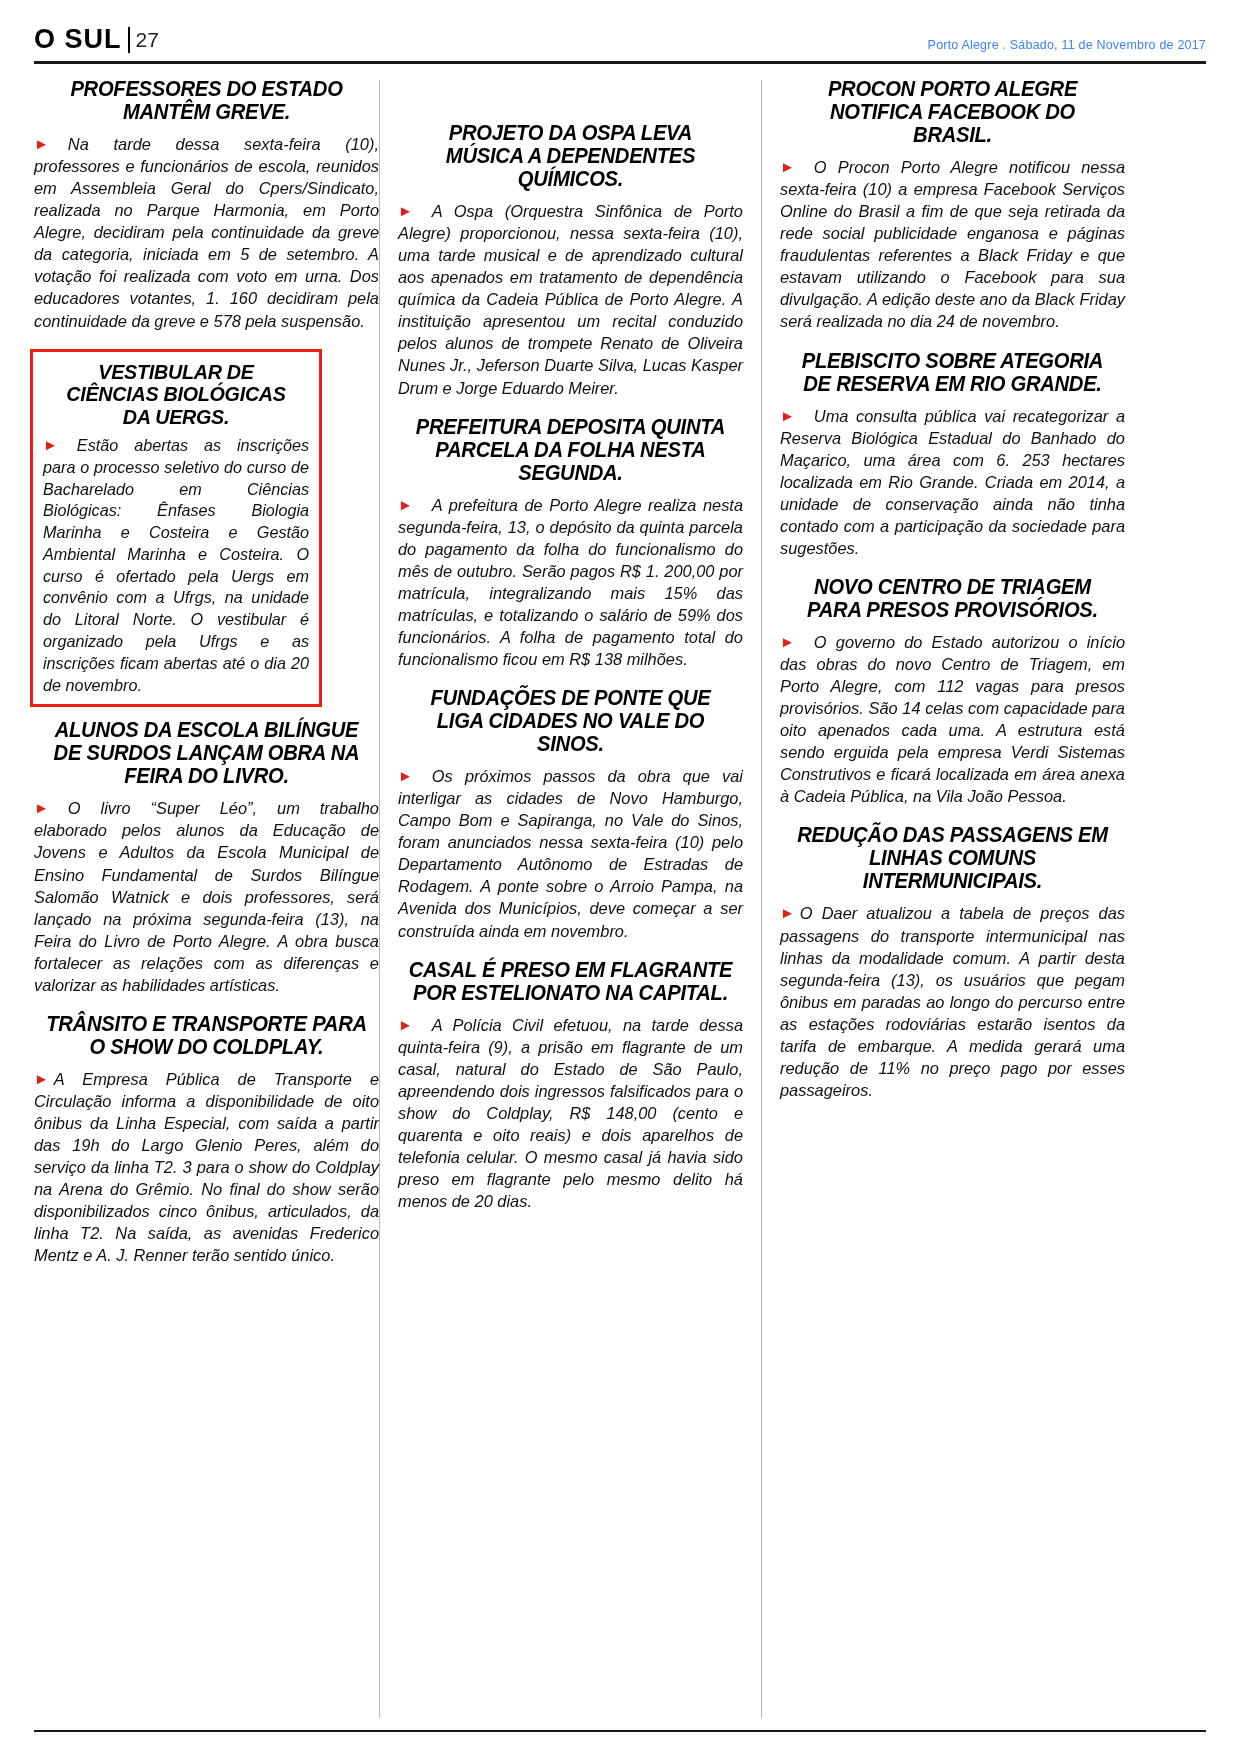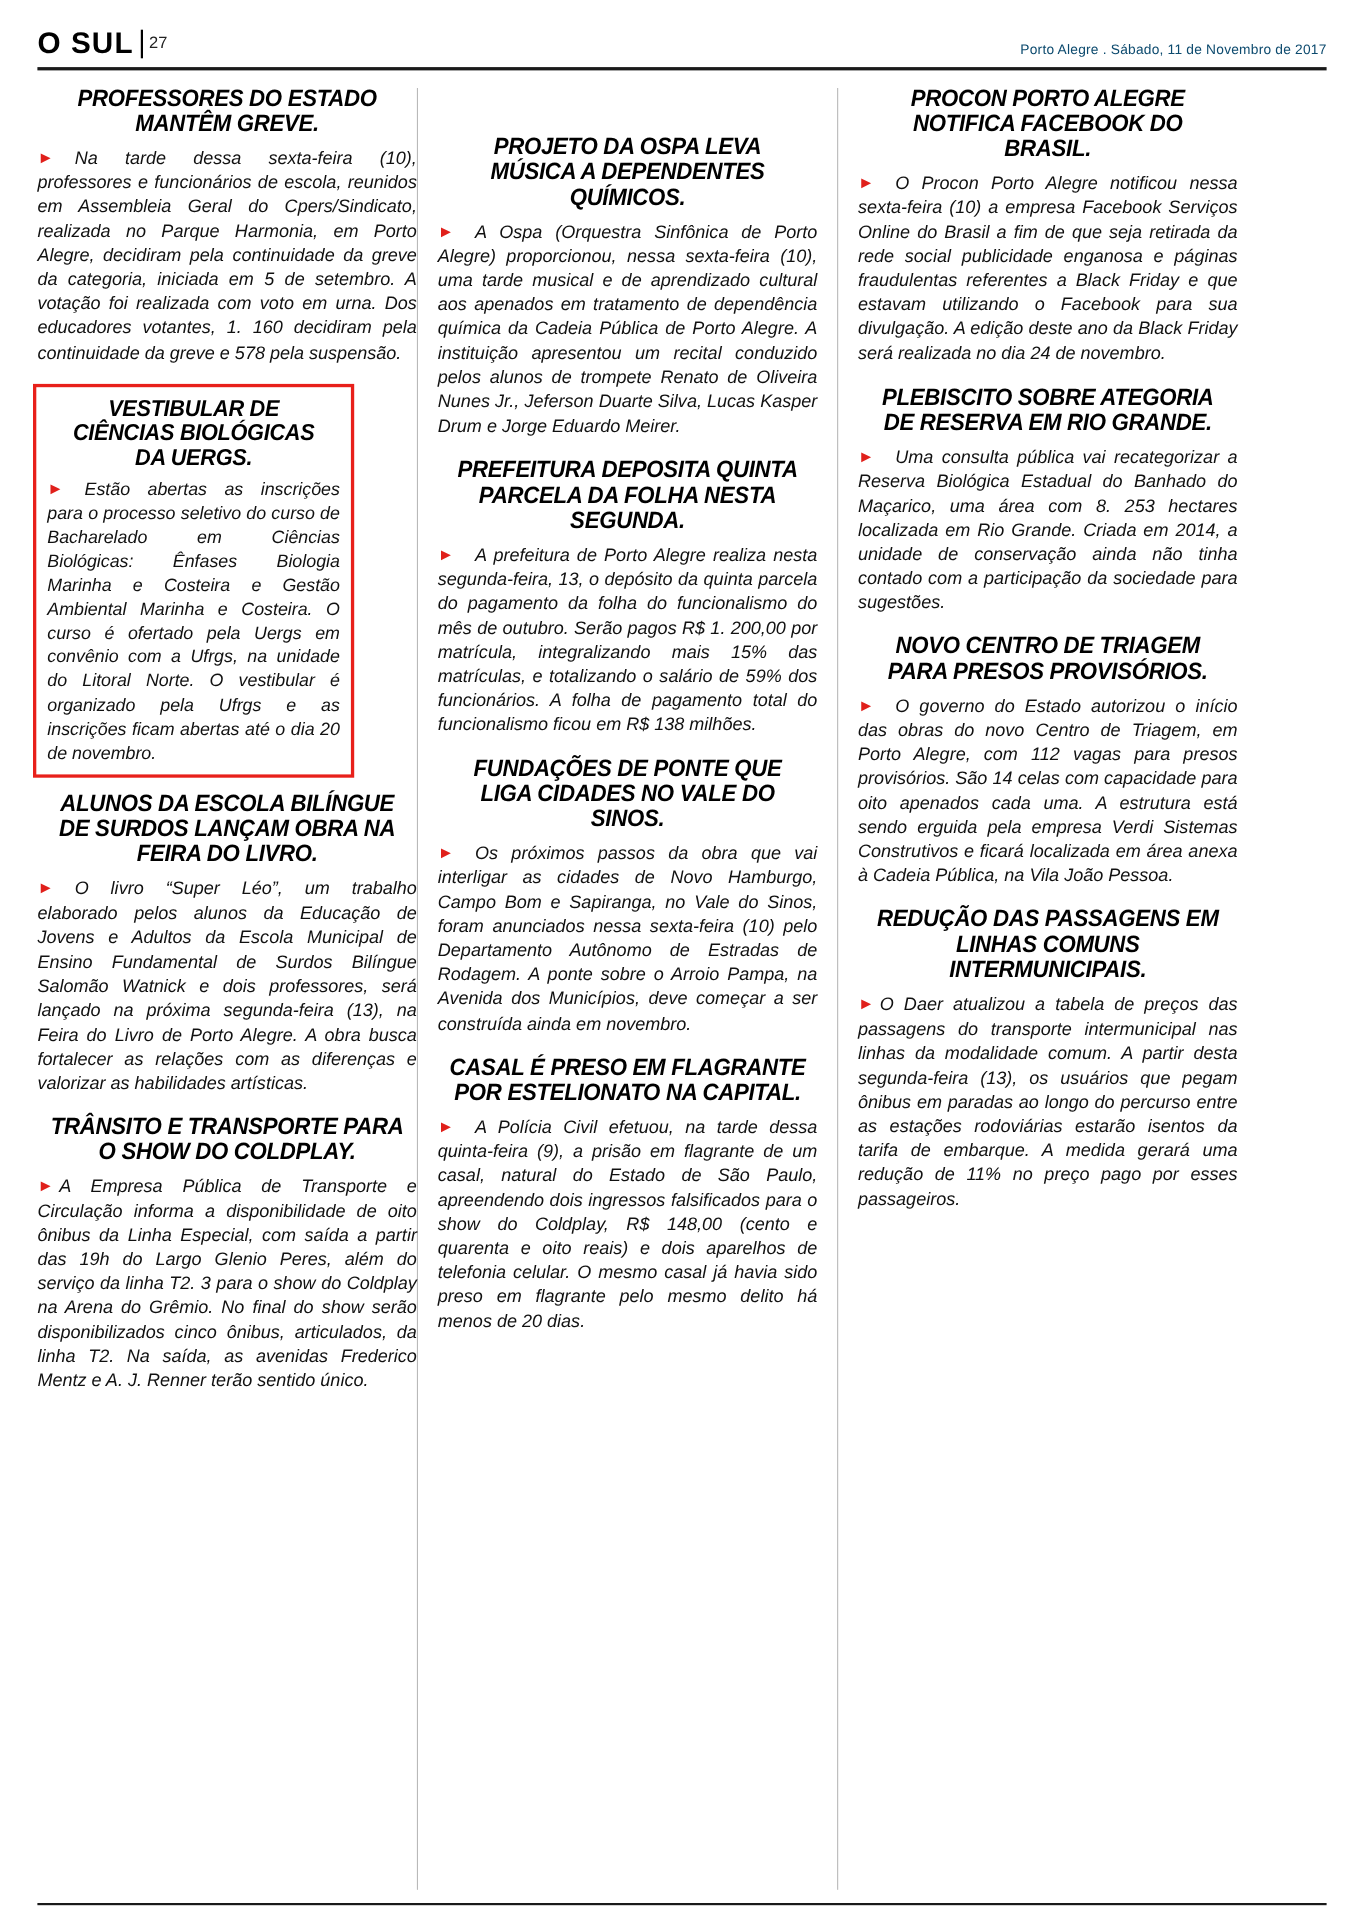--- a/index.html
+++ b/index.html
@@ -43,28 +43,28 @@
     letter-spacing: 1px;
     color: #000;
   }
   .page-sep {
     width: 2px;
     height: 26px;
     background: #000;
     display: inline-block;
   }
   .folio {
-    font-size: 15px;
+    font-size: 21px;
     font-weight: normal;
     color: #222;
     text-align: right;
   }
   .masthead-right {
     font-size: 12.5px;
-    color: #0c4a6e;
+    color: #3b82f6;
     letter-spacing: 0.2px;
     padding-bottom: 3px;
   }
 
   
   .columns {
     display: flex;
     gap: 0px;
     margin-top: 14px;
     height: 1640px;
@@ -206,21 +206,21 @@
 
     <div class="col right">
 
       <div class="article">
         <h2 class="headline">PROCON PORTO ALEGRE NOTIFICA FACEBOOK DO BRASIL.</h2>
         <p class="body"><span class="bullet">►</span><span class="indent"></span><span>O Procon Porto Alegre notificou nessa sexta-feira (10) a empresa Facebook Serviços Online do Brasil a fim de que seja retirada da rede social publicidade enganosa e páginas fraudulentas referentes a Black Friday e que estavam utilizando o Facebook para sua divulgação.  A edição deste ano da Black Friday será realizada no dia 24 de novembro.</span></p>
       </div>
 
       <div class="article">
         <h2 class="headline">PLEBISCITO SOBRE ATEGORIA DE RESERVA EM RIO GRANDE.</h2>
-        <p class="body"><span class="bullet">►</span><span class="indent"></span><span>Uma consulta pública vai recategorizar a Reserva Biológica Estadual do Banhado do Maçarico, uma área com 8. 253 hectares localizada em Rio Grande.  Criada em 2014, a unidade de conservação ainda não tinha contado com a participação da sociedade para sugestões.</span></p>
+        <p class="body"><span class="bullet">►</span><span class="indent"></span><span>Uma consulta pública vai recategorizar a Reserva Biológica Estadual do Banhado do Maçarico, uma área com 6. 253 hectares localizada em Rio Grande.  Criada em 2014, a unidade de conservação ainda não tinha contado com a participação da sociedade para sugestões.</span></p>
       </div>
 
       <div class="article">
         <h2 class="headline">NOVO CENTRO DE TRIAGEM PARA PRESOS PROVISÓRIOS.</h2>
         <p class="body"><span class="bullet">►</span><span class="indent"></span><span>O governo do Estado autorizou o início das obras do novo Centro de Triagem, em Porto Alegre, com 112 vagas para presos provisórios. São 14 celas com capacidade para oito apenados cada uma.   A estrutura está sendo erguida pela empresa Verdi Sistemas Construtivos e ficará localizada em área anexa à Cadeia Pública, na Vila João Pessoa.</span></p>
       </div>
 
       <div class="article">
         <h2 class="headline">REDUÇÃO DAS PASSAGENS EM LINHAS COMUNS INTERMUNICIPAIS.</h2>
         <p class="body"><span class="bullet">►</span><span>O Daer atualizou a tabela de preços das passagens do transporte intermunicipal nas linhas da modalidade comum.   A partir desta segunda-feira (13), os usuários que pegam ônibus em paradas ao longo do percurso entre as estações rodoviárias estarão isentos da tarifa de embarque.   A medida gerará uma redução de 11% no preço pago por esses passageiros.</span></p>

